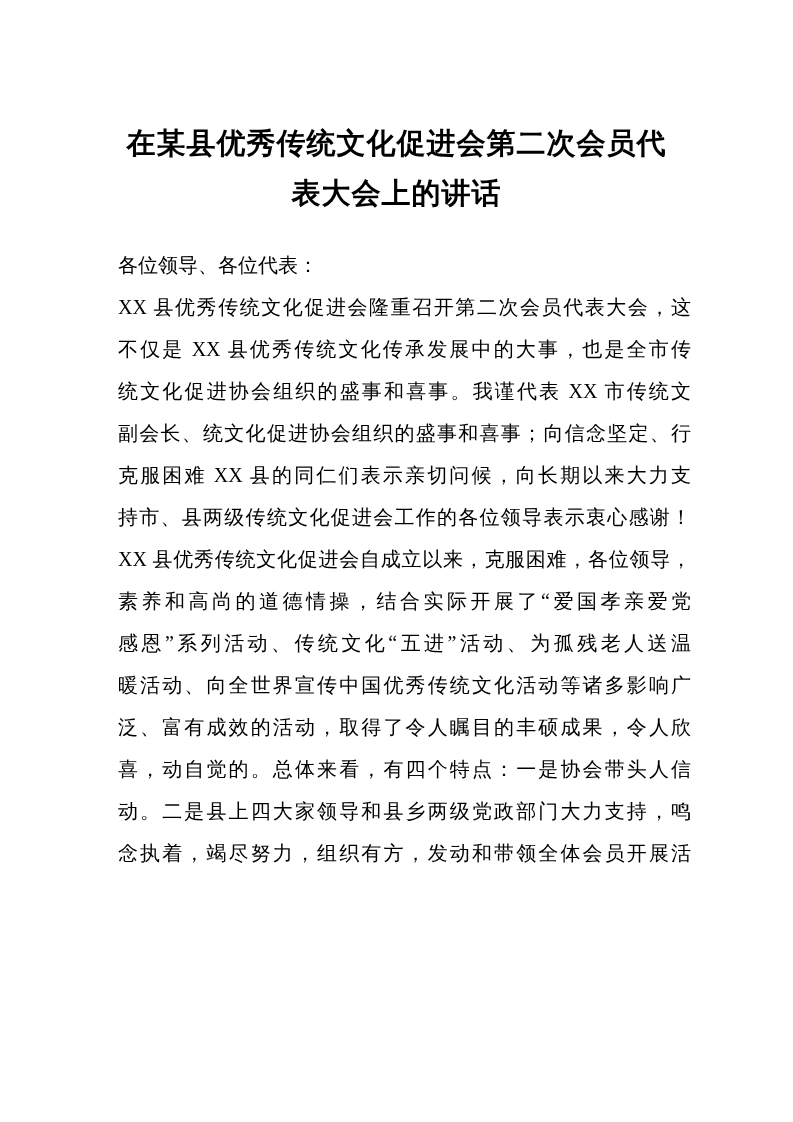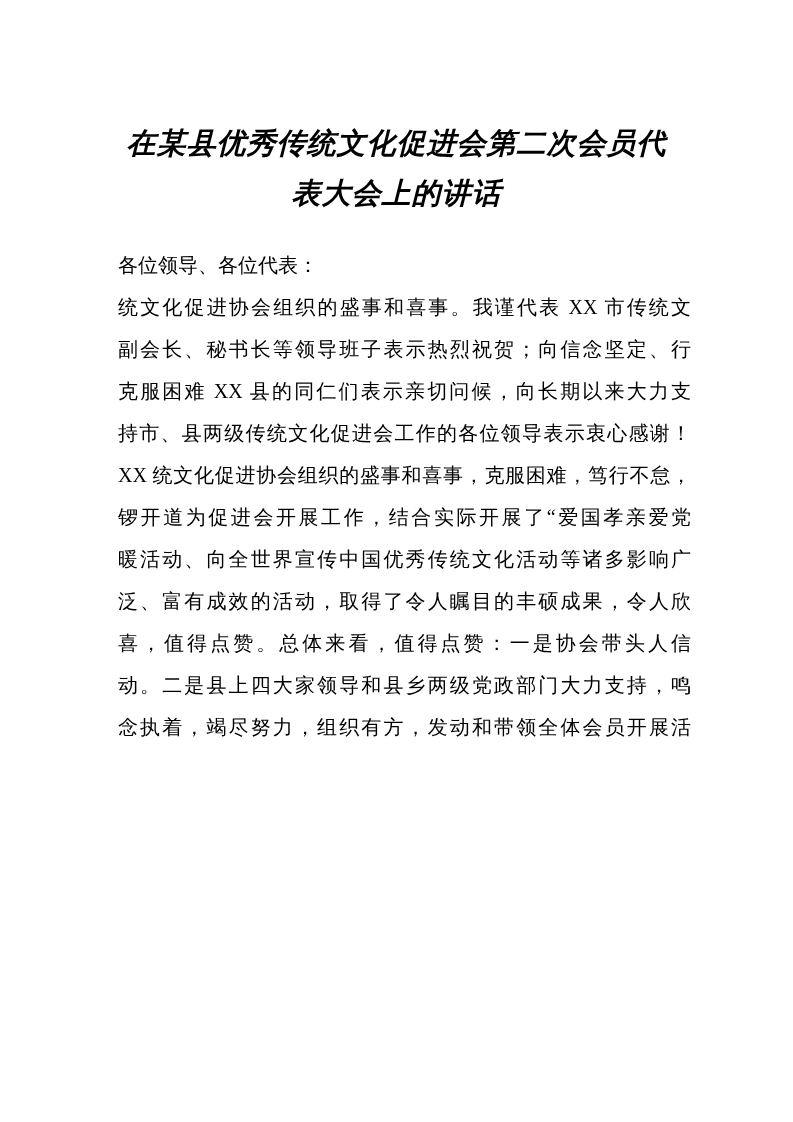--- a/index.html
+++ b/index.html
@@ -25,21 +25,20 @@
     margin: 118px auto 0 auto;
     width: 589px;
     text-align: center;
     font-weight: bold;
     font-size: 29px;
     line-height: 50px;
     letter-spacing: 1px;
   }
   .title-line {
     white-space: nowrap;
-    font-style: italic;
   }
   .content {
     margin: 26px 0 0 118px;
     width: 573px;
     font-size: 20px;
     line-height: 42px;
   }
   .line {
     text-align: justify;
     text-align-last: justify;
@@ -57,26 +56,29 @@
 
 <div class="page">
 
   <div class="doc-title">
     <div class="title-line">在某县优秀传统文化促进会第二次会员代</div>
     <div class="title-line">表大会上的讲话</div>
   </div>
 
   <div class="content">
     <div class="line no-justify">各位领导、各位代表：</div>
+    <div class="line">XX 县优秀传统文化促进会隆重召开第二次会员代表大会，这</div>
+    <div class="line">不仅是 XX 县优秀传统文化传承发展中的大事，也是全市传</div>
     <div class="line">统文化促进协会组织的盛事和喜事。我谨代表 XX 市传统文</div>
-    <div class="line">副会长、秘书长等领导班子表示热烈祝贺；向信念坚定、行</div>
+    <div class="line">副会长、统文化促进协会组织的盛事和喜事；向信念坚定、行</div>
     <div class="line">克服困难 XX 县的同仁们表示亲切问候，向长期以来大力支</div>
     <div class="line">持市、县两级传统文化促进会工作的各位领导表示衷心感谢！</div>
-    <div class="line">XX 统文化促进协会组织的盛事和喜事，克服困难，笃行不怠，</div>
-    <div class="line">锣开道为促进会开展工作，结合实际开展了“爱国孝亲爱党</div>
+    <div class="line">XX 县优秀传统文化促进会自成立以来，克服困难，各位领导，</div>
+    <div class="line">素养和高尚的道德情操，结合实际开展了“爱国孝亲爱党</div>
+    <div class="line">感恩”系列活动、传统文化“五进”活动、为孤残老人送温</div>
     <div class="line">暖活动、向全世界宣传中国优秀传统文化活动等诸多影响广</div>
     <div class="line">泛、富有成效的活动，取得了令人瞩目的丰硕成果，令人欣</div>
-    <div class="line">喜，值得点赞。总体来看，值得点赞：一是协会带头人信</div>
+    <div class="line">喜，动自觉的。总体来看，有四个特点：一是协会带头人信</div>
     <div class="line">动。二是县上四大家领导和县乡两级党政部门大力支持，鸣</div>
     <div class="line">念执着，竭尽努力，组织有方，发动和带领全体会员开展活</div>
   </div>
 
 </div>
 
 </body></html>

